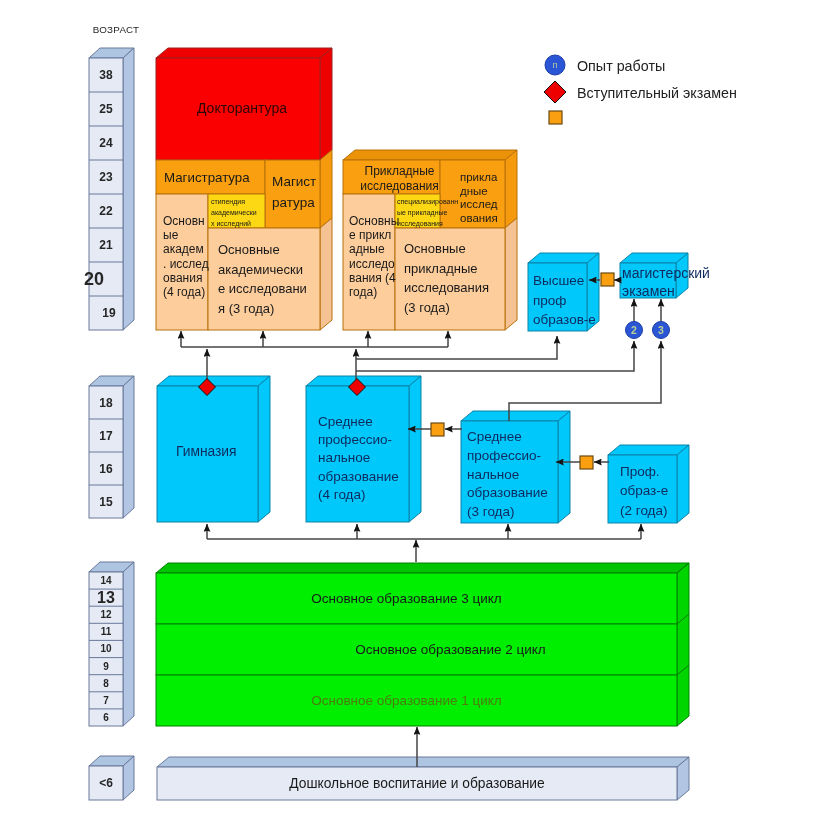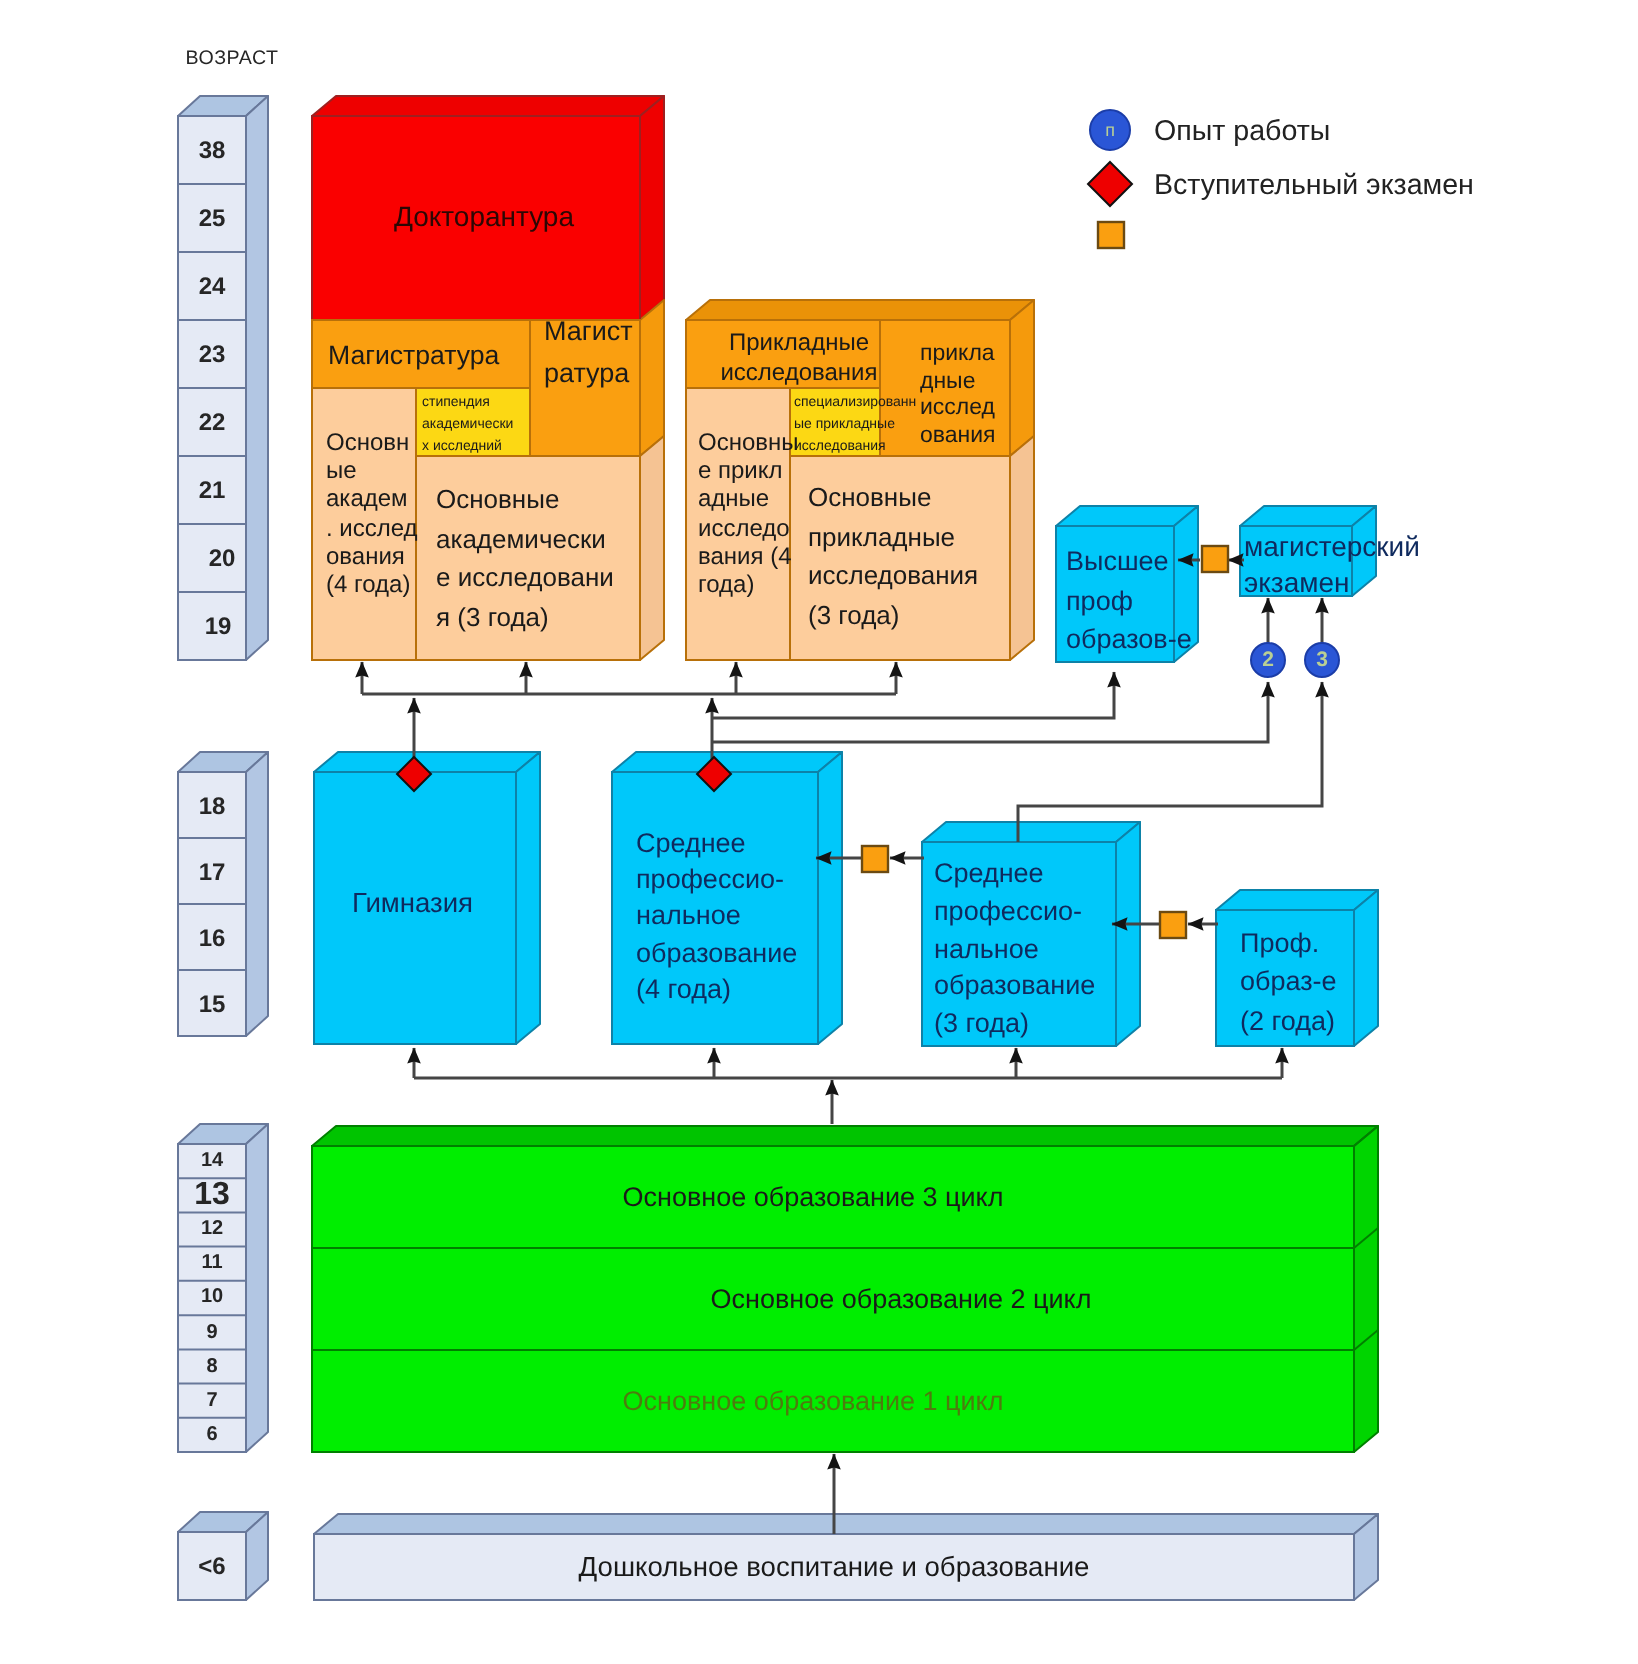--- a/index.html
+++ b/index.html
@@ -132,40 +132,40 @@
 <circle cx="555" cy="65" r="10" fill="#2a56d6" stroke="#1b3da8" stroke-width="1"></circle>
 <polygon points="555,81 566,92 555,103 544,92" fill="#ee0000" stroke="#111" stroke-width="1"></polygon>
 <rect x="549" y="111" width="13" height="13" fill="#fa9f10" stroke="#6b4a12" stroke-width="1.2"></rect>
 </svg>
 <div class="lbl ctr axn" style="left:89px;top:58.0px;width:34px;height:34.0px;font-size:12px;">38</div>
 <div class="lbl ctr axn" style="left:89px;top:92.0px;width:34px;height:34.0px;font-size:12px;">25</div>
 <div class="lbl ctr axn" style="left:89px;top:126.0px;width:34px;height:34.0px;font-size:12px;">24</div>
 <div class="lbl ctr axn" style="left:89px;top:160.0px;width:34px;height:34.0px;font-size:12px;">23</div>
 <div class="lbl ctr axn" style="left:89px;top:194.0px;width:34px;height:34.0px;font-size:12px;">22</div>
 <div class="lbl ctr axn" style="left:89px;top:228.0px;width:34px;height:34.0px;font-size:12px;">21</div>
-<div class="lbl ctr axn" style="left:94px;top:262.0px;width:34px;height:34.0px;font-size:12px;">20</div>
+<div class="lbl ctr axn" style="left:77px;top:262.0px;width:34px;height:34.0px;font-size:18px;">20</div>
 <div class="lbl ctr axn" style="left:89px;top:296.0px;width:40px;height:34.0px;font-size:12px;">19</div>
 <div class="lbl ctr axn" style="left:89px;top:386.0px;width:34px;height:33.0px;font-size:12px;">18</div>
 <div class="lbl ctr axn" style="left:89px;top:419.0px;width:34px;height:33.0px;font-size:12px;">17</div>
 <div class="lbl ctr axn" style="left:89px;top:452.0px;width:34px;height:33.0px;font-size:12px;">16</div>
 <div class="lbl ctr axn" style="left:89px;top:485.0px;width:34px;height:33.0px;font-size:12px;">15</div>
 <div class="lbl ctr axn" style="left:89px;top:572.0px;width:34px;height:17.1px;font-size:10px;">14</div>
 <div class="lbl ctr axn" style="left:89px;top:589.1px;width:34px;height:17.1px;font-size:16px;">13</div>
 <div class="lbl ctr axn" style="left:89px;top:606.2px;width:34px;height:17.1px;font-size:10px;">12</div>
 <div class="lbl ctr axn" style="left:89px;top:623.3px;width:34px;height:17.1px;font-size:10px;">11</div>
 <div class="lbl ctr axn" style="left:89px;top:640.4px;width:34px;height:17.1px;font-size:10px;">10</div>
 <div class="lbl ctr axn" style="left:89px;top:657.6px;width:34px;height:17.1px;font-size:10px;">9</div>
 <div class="lbl ctr axn" style="left:89px;top:674.7px;width:34px;height:17.1px;font-size:10px;">8</div>
 <div class="lbl ctr axn" style="left:89px;top:691.8px;width:34px;height:17.1px;font-size:10px;">7</div>
 <div class="lbl ctr axn" style="left:89px;top:708.9px;width:34px;height:17.1px;font-size:10px;">6</div>
 <div class="lbl ctr axn" style="left:89px;top:766.0px;width:34px;height:34.0px;font-size:12px;">&lt;6</div>
 <div class="lbl ctr" style="left:89px;top:22px;width:54px;height:14px;font-size:9.8px;color:#262626;letter-spacing:0.25px;">ВОЗРАСТ</div>
 <div class="lbl" style="left:182px;top:98px;width:120px;text-align:center;font-size:14px;line-height:20px;color:#2d0704;"><div>Докторантура</div></div>
 <div class="lbl" style="left:164px;top:168px;text-align:left;font-size:13.3px;line-height:19px;color:#1a1a1a;"><div>Магистратура</div></div>
-<div class="lbl" style="left:272px;top:155px;text-align:left;font-size:13.5px;line-height:21px;color:#1a1a1a;"><div>Магист</div><div>ратура</div></div>
+<div class="lbl" style="left:272px;top:171px;text-align:left;font-size:13.5px;line-height:21px;color:#1a1a1a;"><div>Магист</div><div>ратура</div></div>
 <div class="lbl" style="left:211px;top:196px;text-align:left;font-size:7px;line-height:11.2px;color:#1a1a1a;"><div>стипендия</div><div>академически</div><div>х исследний</div></div>
 <div class="lbl" style="left:163px;top:214px;text-align:left;font-size:12px;line-height:14.2px;color:#1a1a1a;"><div>Основн</div><div>ые</div><div>академ</div><div>. исслед</div><div>ования</div><div>(4 года)</div></div>
 <div class="lbl" style="left:218px;top:240px;text-align:left;font-size:13px;line-height:19.7px;color:#1a1a1a;"><div>Основные</div><div>академически</div><div>е исследовани</div><div>я (3 года)</div></div>
 <div class="lbl" style="left:351px;top:164px;width:97px;text-align:center;font-size:12px;line-height:15.3px;color:#1a1a1a;"><div>Прикладные</div><div>исследования</div></div>
 <div class="lbl" style="left:460px;top:171px;text-align:left;font-size:11.5px;line-height:13.5px;color:#1a1a1a;"><div>прикла</div><div>дные</div><div>исслед</div><div>ования</div></div>
 <div class="lbl" style="left:349px;top:214px;text-align:left;font-size:12px;line-height:14.2px;color:#1a1a1a;"><div>Основны</div><div>е прикл</div><div>адные</div><div>исследо</div><div>вания (4</div><div>года)</div></div>
 <div class="lbl" style="left:397px;top:196px;text-align:left;font-size:7px;line-height:11.2px;color:#1a1a1a;"><div>специализированн</div><div>ые прикладные</div><div>исследования</div></div>
 <div class="lbl" style="left:404px;top:239px;text-align:left;font-size:13px;line-height:19.7px;color:#1a1a1a;"><div>Основные</div><div>прикладные</div><div>исследования</div><div>(3 года)</div></div>
 <div class="lbl" style="left:533px;top:271px;text-align:left;font-size:13.5px;line-height:19.6px;color:#0f2a5e;"><div>Высшее</div><div>проф</div><div>образов-е</div></div>
 <div class="lbl" style="left:622px;top:264px;text-align:left;font-size:14px;line-height:18px;color:#0f2a5e;"><div>магистерский</div><div>экзамен</div></div>

